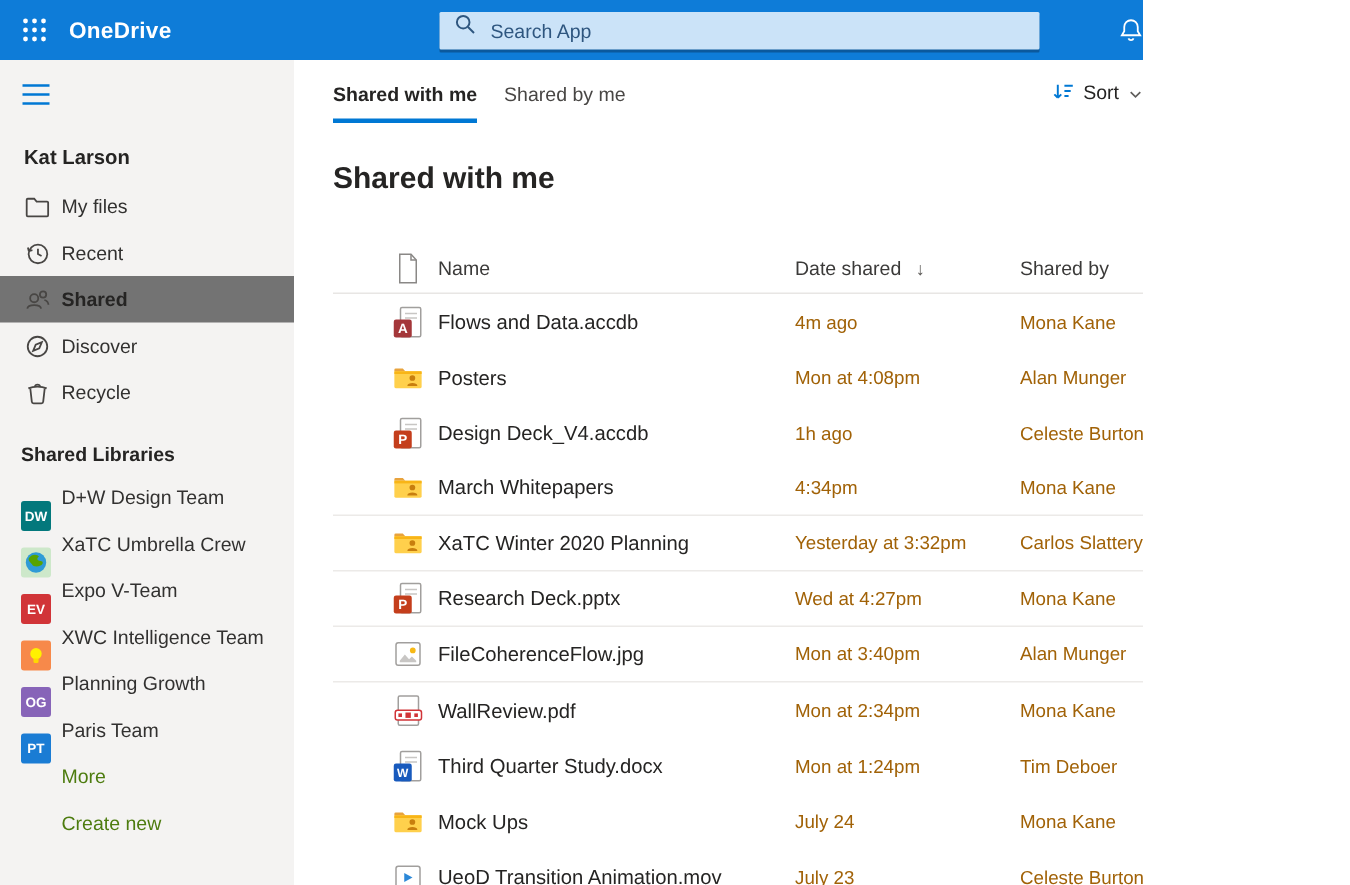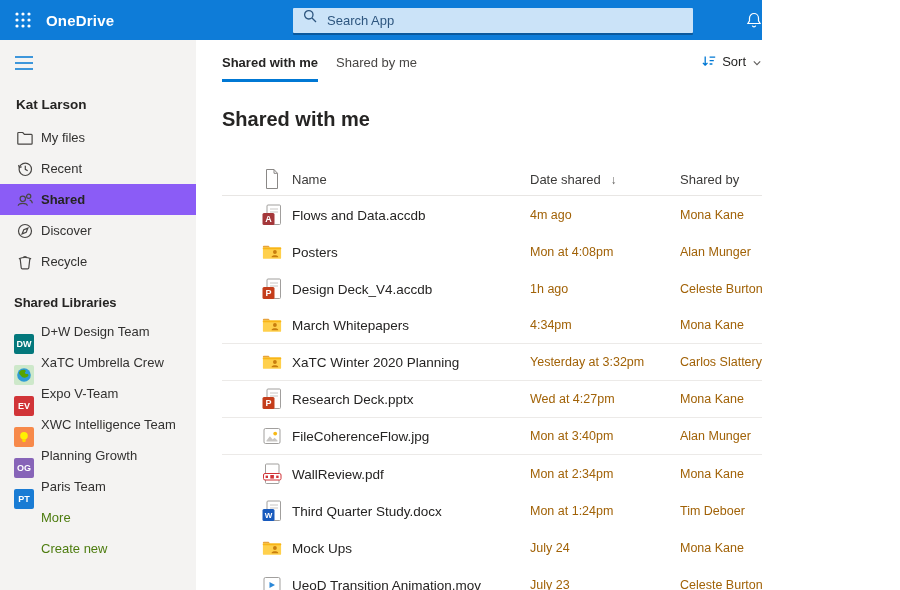--- a/index.html
+++ b/index.html
@@ -27,21 +27,21 @@
   .ic20 { width:20px; height:22px; display:inline-block; }
   .ic12 svg,.ic16 svg,.ic18 svg,.ic20 svg { width:100%; height:100%; display:block; }
 
   
   .sidebar { position:absolute; top:40px; left:0; width:196px; height:550px; background:#f4f3f2; overflow:hidden; }
   .hamburger { margin:15px 0 0 14px; width:20px; height:16px; display:block; }
   .hamburger svg { width:20px; height:16px; display:block; }
   .user-name { margin:26px 0 10px 16px; font-size:13.5px; font-weight:700; color:#252423; }
   .nav { margin-top:10px; }
   .nav-item { height:31px; display:flex; align-items:center; padding-left:16px; gap:7px; font-size:13px; color:#323130; cursor:pointer; }
-  .nav-item.active { background:#8b5cf6; font-weight:700; color:#252423; }
+  .nav-item.active { background:#737373; font-weight:700; color:#252423; }
   .lib-title { margin:18px 0 6px 14px; font-size:13px; font-weight:700; color:#252423; }
   .lib-item { height:31px; display:flex; align-items:center; padding-left:14px; gap:7px; font-size:13px; color:#323130; cursor:pointer; }
   .tile { width:20px; height:20px; border-radius:2px; color:#fff; font-size:9px; font-weight:700; display:flex; align-items:center; justify-content:center; flex:0 0 20px; overflow:hidden;margin-top:24px; }
   .tile svg { width:16px; height:16px; display:block; }
   .side-link { padding:8px 0 8px 41px; font-size:13px; color:#4d7c0f; cursor:pointer; }
 
   
   .main { position:absolute; top:40px; left:196px; width:704px; height:550px; background:#fff; }
   .tabsbar { display:flex; align-items:flex-end; height:42px; padding:0 16px 0 26px; }
   .tab { font-size:13px; color:#484644; padding:0 0 9px; margin-right:18px; border-bottom:3px solid transparent; cursor:pointer; }

